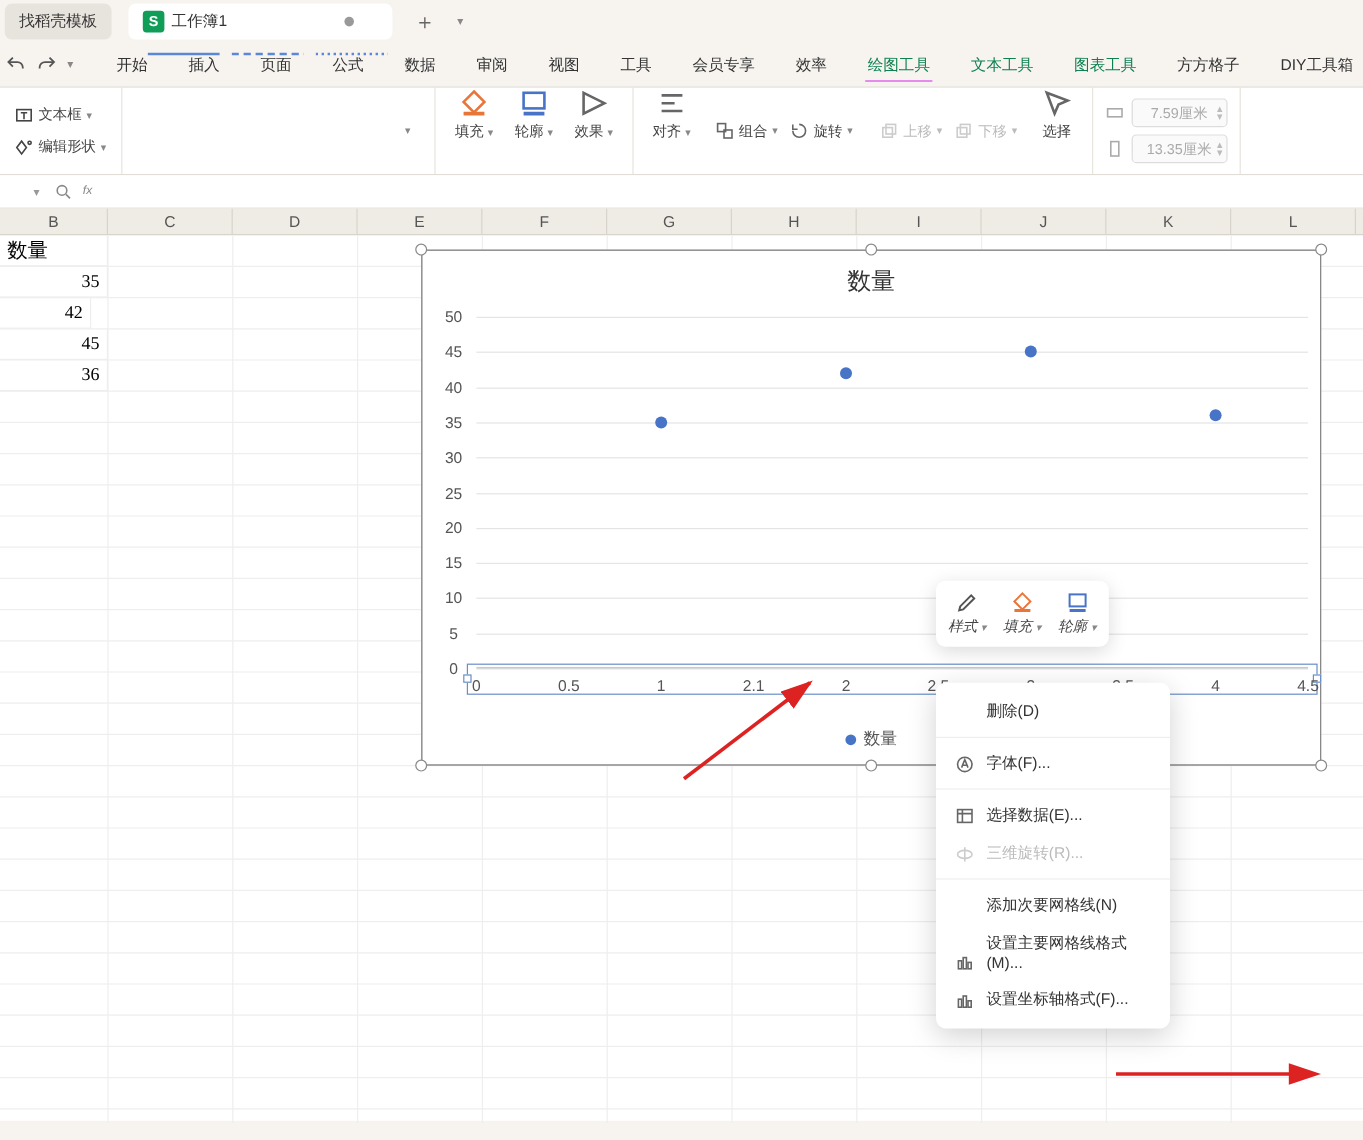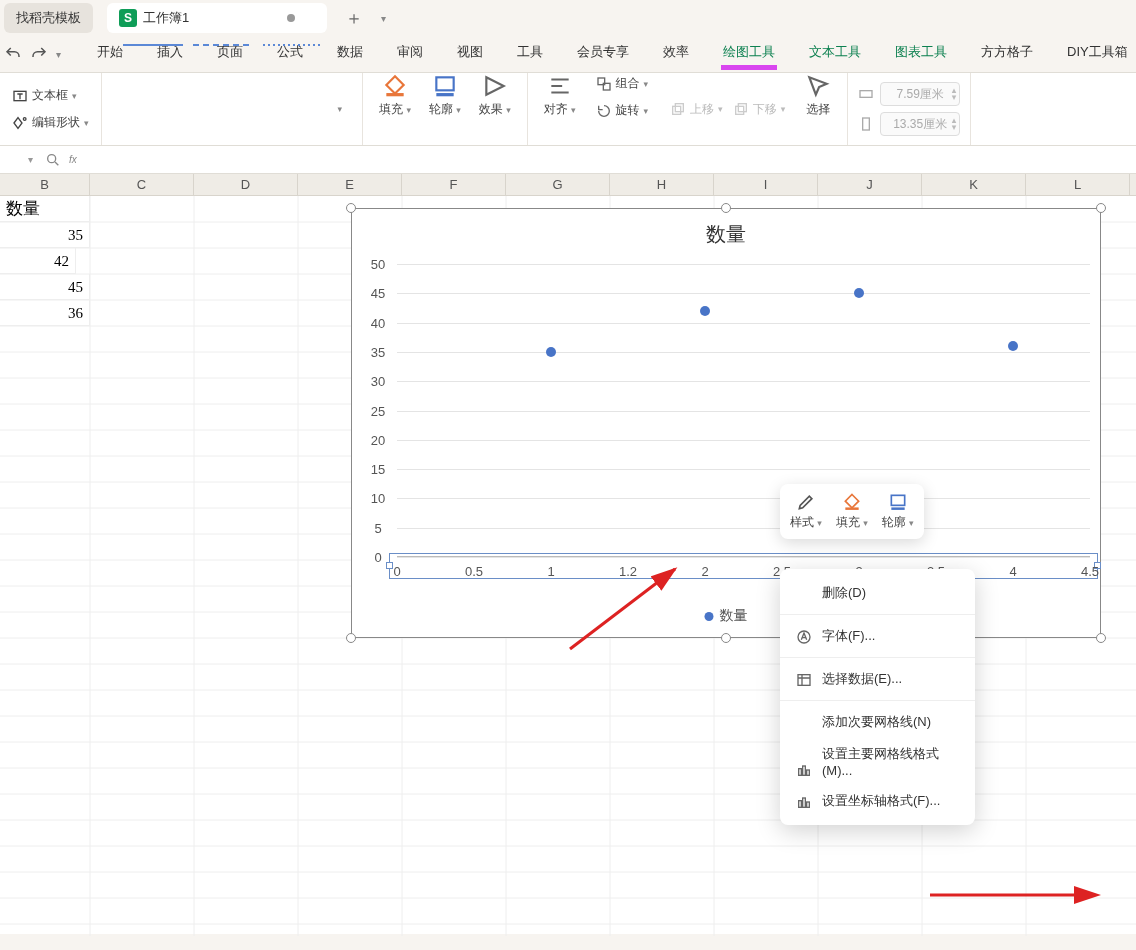--- a/index.html
+++ b/index.html
@@ -14,21 +14,21 @@
   .tab-dot { position: absolute; right: 32px; width: 8px; height: 8px; border-radius: 50%; background: #999; }
   .tab-plus { width: 26px; height: 26px; display: flex; align-items: center; justify-content: center; color: #666; font-size: 18px; }
   .tab-chev { color: #888; font-size: 10px; }
   
   
   .menu-bar { display: flex; align-items: center; height: 36px; padding: 0 4px; gap: 4px; }
   .menu-icons { display: flex; gap: 8px; align-items: center; padding-right: 10px; }
   .micon { width: 18px; height: 18px; color: #555; }
   .menu-items { display: flex; gap: 30px; padding-left: 20px; font-size: 13px; color: #333; }
   .menu-item { padding: 4px 2px; }
-  .menu-item.active { color: #0d8050; border-bottom: 5px solid #d946ef; }
+  .menu-item.active { color: #0d8050; border-bottom: 1px solid #d946ef; }
   
   
   .ribbon { background: #fff; height: 74px; display: flex; align-items: center; border-bottom: 1px solid #e0ddd6; border-top: 1px solid #e0ddd6; }
   .rib-group { display: flex; flex-direction: column; justify-content: center; padding: 0 10px; border-right: 1px solid #e8e4de; height: 100%; gap: 6px; }
   .rib-btn { display: flex; align-items: center; gap: 4px; font-size: 12px; color: #444; padding: 2px 2px; }
   .rib-icon { width: 16px; height: 16px; }
   .rib-vbtn { display: flex; flex-direction: column; align-items: center; font-size: 12px; color: #444; gap: 2px; padding: 0 6px; }
   .rib-vbtn .big { width: 26px; height: 26px; }
   .line-samples { display: flex; gap: 8px; align-items: center; padding: 6px 10px; background: #fff; }
   .ls { width: 62px; height: 22px; display: flex; align-items: center; border: 1px solid transparent; }
@@ -69,21 +69,21 @@
   .haxis-sel .hsel-dot.l { left:-4px; top:50%; margin-top:-4px; }
   .haxis-sel .hsel-dot.r { right:-4px; top:50%; margin-top:-4px; }
   .gridline { position:absolute; left:0; right:0; border-top:1px solid #e4e4e4; }
   .ytick { position:absolute; left:-32px; font-size:13px; color:#555; transform:translateY(-50%); width:26px; text-align:center; }
   .xtick { position:absolute; bottom:-22px; font-size:13px; color:#555; transform:translateX(-50%); }
   .pt { position:absolute; width:10px; height:10px; background:#4874c7; border-radius:50%; margin-left:-5px; margin-top:-5px; }
   .legend { position:absolute; bottom:12px; left:50%; transform:translateX(-50%); font-size:14px; font-family:"SimSun",serif; color:#555; display:flex; align-items:center; gap:6px; }
   .legend .dot { width:9px; height:9px; background:#4874c7; border-radius:50%; }
   
   
-  .mini-tb { position:absolute; left:780px; top:310px; background:#fff; border-radius:8px; box-shadow:0 4px 16px rgba(0,0,0,0.15); padding:8px 10px; display:flex; gap:14px; z-index:10; }
+  .mini-tb { position:absolute; left:780px; top:310px; background:#fff; border-radius:8px; box-shadow:0 4px 16px rgba(0,0,0,0.15); padding:8px 10px; display:flex; gap:14px; z-index:10;font-style:italic; }
   .mini-btn { display:flex; flex-direction:column; align-items:center; font-size:12px; color:#444; gap:2px; }
   .mini-btn svg { width:20px; height:20px; }
   
   
   .ctx-menu { position:absolute; left:780px; top:395px; width:195px; background:#fff; border-radius:8px; box-shadow:0 6px 24px rgba(0,0,0,0.18); padding:8px 0; z-index:20; font-size:13px; }
   .ctx-item { display:flex; align-items:flex-end; gap:10px; padding:7px 16px; color:#333; }
   .ctx-item.disabled { color:#bbb; }
   .ctx-item svg { width:16px; height:16px; flex-shrink:0; }
   .ctx-sep { height:1px; background:#eee; margin:5px 0; }
   
@@ -199,21 +199,21 @@
       <span><span>效果</span> <span style="font-size:9px;color:#888">▾</span></span>
     </div>
   </div>
   <div class="rib-group" style="flex-direction:row">
     <div class="rib-vbtn">
       <svg class="big" viewBox="0 0 24 24" fill="none" stroke="#666" stroke-width="2">
           <path d="M4 6h16M4 12h10M4 18h16"></path>
         </svg>
       <span><span>对齐</span> <span style="font-size:9px;color:#888">▾</span></span>
     </div>
-    <div style="display:flex;flex-direction:column;gap:6px;padding:0 6px">
+    <div style="display:flex;gap:6px;padding:0 6px">
       <div class="rib-btn">
         <svg class="rib-icon" viewBox="0 0 24 24" fill="none" stroke="#666" stroke-width="2">
             <rect x="3" y="3" width="10" height="10"></rect>
             <rect x="11" y="11" width="10" height="10"></rect>
           </svg>
         <span>组合</span>
           <span style="font-size:9px;color:#888">▾</span>
       </div>
       <div class="rib-btn">
         <svg class="rib-icon" viewBox="0 0 24 24" fill="none" stroke="#666" stroke-width="2">
@@ -388,21 +388,21 @@
         <div class="ytick" style="top: 87.9px;">35</div>
         <div class="gridline" style="top: 58.6px;"></div>
         <div class="ytick" style="top: 58.6px;">40</div>
         <div class="gridline" style="top: 29.3px;"></div>
         <div class="ytick" style="top: 29.3px;">45</div>
         <div class="gridline" style="top: 0px;"></div>
         <div class="ytick" style="top: 0px;">50</div>
         <div class="xtick" style="left: 0px;">0</div>
         <div class="xtick" style="left: 77px;">0.5</div>
         <div class="xtick" style="left: 154px;">1</div>
-        <div class="xtick" style="left: 231px;">1.2</div>
+        <div class="xtick" style="left: 231px;">2.1</div>
         <div class="xtick" style="left: 308px;">2</div>
         <div class="xtick" style="left: 385px;">2.5</div>
         <div class="xtick" style="left: 462px;">3</div>
         <div class="xtick" style="left: 539px;">3.5</div>
         <div class="xtick" style="left: 616px;">4</div>
         <div class="xtick" style="left: 693px;">4.5</div>
         <div class="pt" style="left: 154px; top: 87.9px;"></div>
         <div class="pt" style="left: 308px; top: 46.88px;"></div>
         <div class="pt" style="left: 462px; top: 29.3px;"></div>
         <div class="pt" style="left: 616px; top: 82.04px;"></div>
@@ -451,20 +451,27 @@
       <span>字体(F)...</span>
     </div>
     <div class="ctx-sep"></div>
     <div class="ctx-item">
       <svg viewBox="0 0 24 24" fill="none" stroke="#666" stroke-width="2">
           <rect x="3" y="4" width="18" height="16"></rect>
           <path d="M3 9h18M9 4v16"></path>
         </svg>
       <span>选择数据(E)...</span>
     </div>
+    <div class="ctx-item disabled">
+      <svg viewBox="0 0 24 24" fill="none" stroke="#ccc" stroke-width="2">
+          <ellipse cx="12" cy="12" rx="9" ry="5"></ellipse>
+          <path d="M12 3v18"></path>
+        </svg>
+      <span>三维旋转(R)...</span>
+    </div>
     <div class="ctx-sep"></div>
     <div class="ctx-item">
         <span style="width:16px"></span>
         <span>添加次要网格线(N)</span>
       </div>
     <div class="ctx-item">
       <svg viewBox="0 0 24 24" fill="none" stroke="#666" stroke-width="2">
           <rect x="4" y="10" width="4" height="10"></rect>
           <rect x="10" y="6" width="4" height="14"></rect>
           <rect x="16" y="12" width="4" height="8"></rect>

